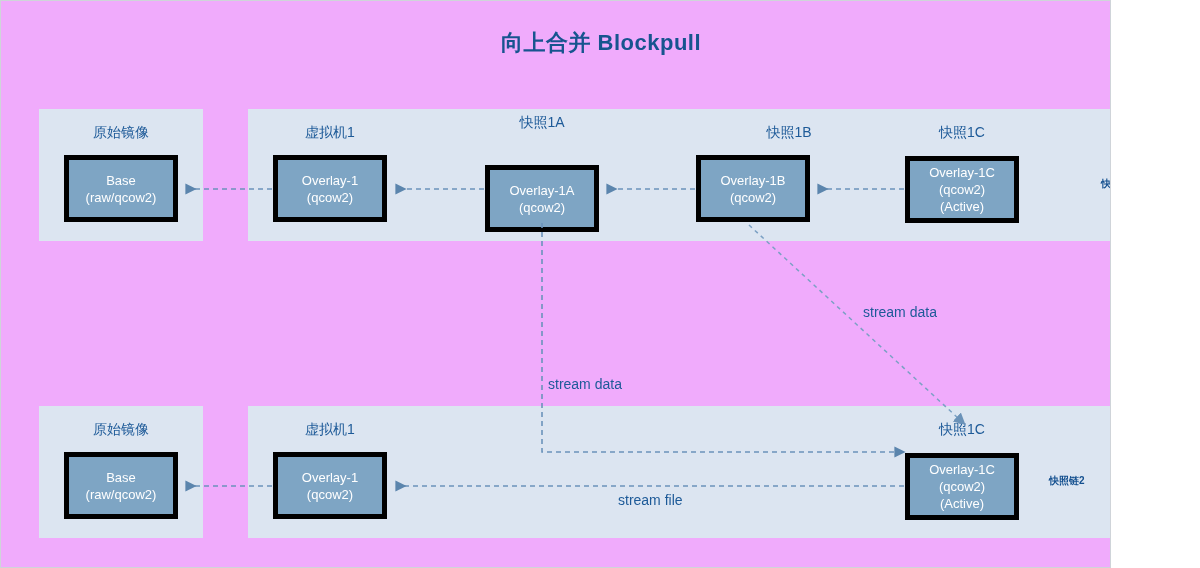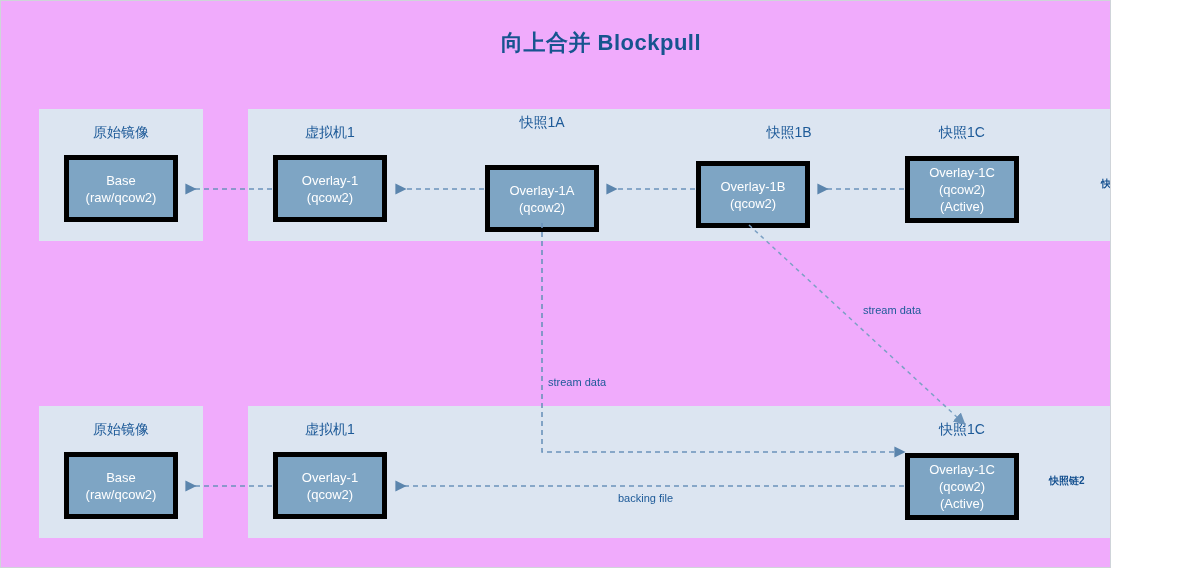--- a/index.html
+++ b/index.html
@@ -57,21 +57,21 @@
   }
   .chain-label {
     position: absolute;
     font-size: 10px;
     font-weight: bold;
     color: #14508f;
     white-space: nowrap;
   }
   .edge-label {
     position: absolute;
-    font-size: 11px;
+    font-size: 14px;
     color: #1d5a98;
     white-space: nowrap;
   }
   svg.wires {
     position: absolute;
     left: 0;
     top: 0;
     width: 1200px;
     height: 568px;
     pointer-events: none;
@@ -92,21 +92,21 @@
   <div class="caption" style="left:484px; top:113px; width:114px;">快照1A</div>
   <div class="caption" style="left:731px; top:123px; width:114px;">快照1B</div>
   <div class="caption" style="left:904px; top:123px; width:114px;">快照1C</div>
 
   <div class="node" style="left:63px; top:154px; width:114px; height:67px;">Base
 (raw/qcow2)</div>
   <div class="node" style="left:272px; top:154px; width:114px; height:67px;">Overlay-1
 (qcow2)</div>
   <div class="node" style="left:484px; top:164px; width:114px; height:67px;">Overlay-1A
 (qcow2)</div>
-  <div class="node" style="left:695px; top:160px; width:114px; height:67px;">Overlay-1B
+  <div class="node" style="left:695px; top:154px; width:114px; height:67px;">Overlay-1B
 (qcow2)</div>
   <div class="node" style="left:904px; top:155px; width:114px; height:67px;">Overlay-1C
 (qcow2)
 (Active)</div>
 
   <div class="chain-label" style="left:1100px; top:176px;">快照链1</div>
 
   <div class="panel" style="left:38px; top:405px; width:164px; height:132px;"></div>
   <div class="panel" style="left:247px; top:405px; width:914px; height:132px;"></div>
 
@@ -149,15 +149,15 @@
       <line x1="271" y1="485" x2="186" y2="485" marker-end="url(#arrL)"></line>
     </g>
 
     <polyline points="541,222 541,451 895,451" stroke="#6b93bb" stroke-width="1.6" stroke-dasharray="5,4" fill="none" marker-end="url(#arrR)"></polyline>
 
     <line x1="748" y1="224" x2="958" y2="418" stroke="#7ba0c4" stroke-width="1.5" stroke-dasharray="4,4" fill="none" marker-end="url(#arrDiag)"></line>
   </svg>
 
   <div class="edge-label" style="left:862px; top:303px;">stream data</div>
   <div class="edge-label" style="left:547px; top:375px;">stream data</div>
-  <div class="edge-label" style="left:617px; top:491px;">backing file</div>
+  <div class="edge-label" style="left:617px; top:491px;">stream file</div>
 
 </div>
 
 </body></html>

